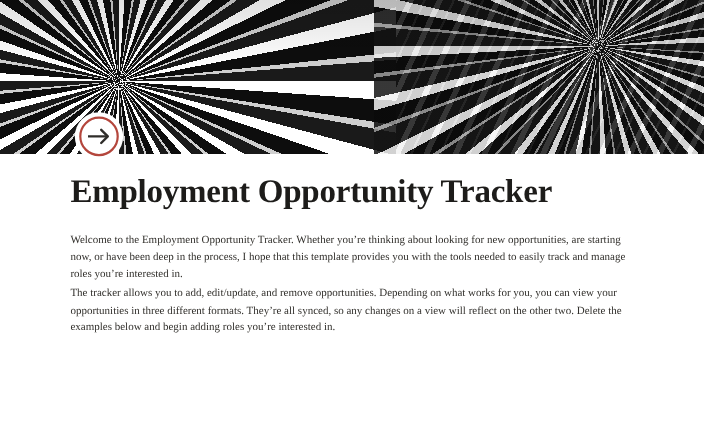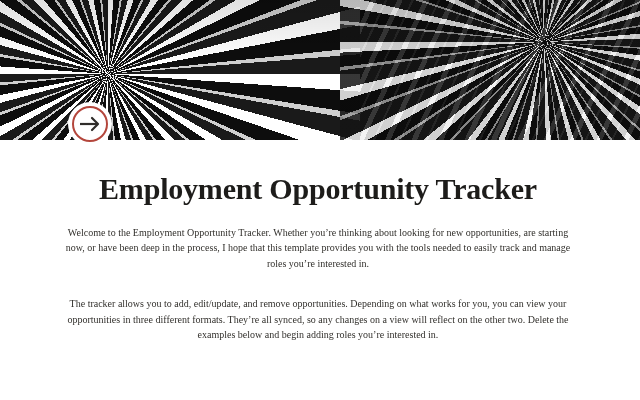--- a/index.html
+++ b/index.html
@@ -79,42 +79,41 @@
     border-radius: 50%;
     background: #ffffff;
     display: flex; align-items: center; justify-content: center;
     z-index: 5;
   }
   .page-icon svg { display: block; }
 
   
   .content {
     position: absolute;
-    top: 144px; left: 0;
+    top: 130px; left: 0;
     width: 636px;
     padding: 0 64px;
-    text-align: center;
   }
   h1.title {
     margin: 28px 0 0 0;
     font-family: "Liberation Serif", serif;
     font-size: 30px;
     font-weight: 700;
     color: #1d1c1a;
     letter-spacing: -0.2px;
     line-height: 1.15;
   }
   p.para {
     margin: 18px 0 0 0;
     font-family: "Liberation Serif", serif;
     font-size: 10px;
     line-height: 1.55;
     color: #32302c;
   }
-  p.para.second { margin-top: 25px; }
+  p.para.second { margin-top: 2px; }
 </style>
 </head>
 <body>
 
 <div class="page">
 
   <div class="cover">
     <div class="cover-art"></div>
     <div class="cover-art2"></div>
     <div class="cover-art3"></div>

